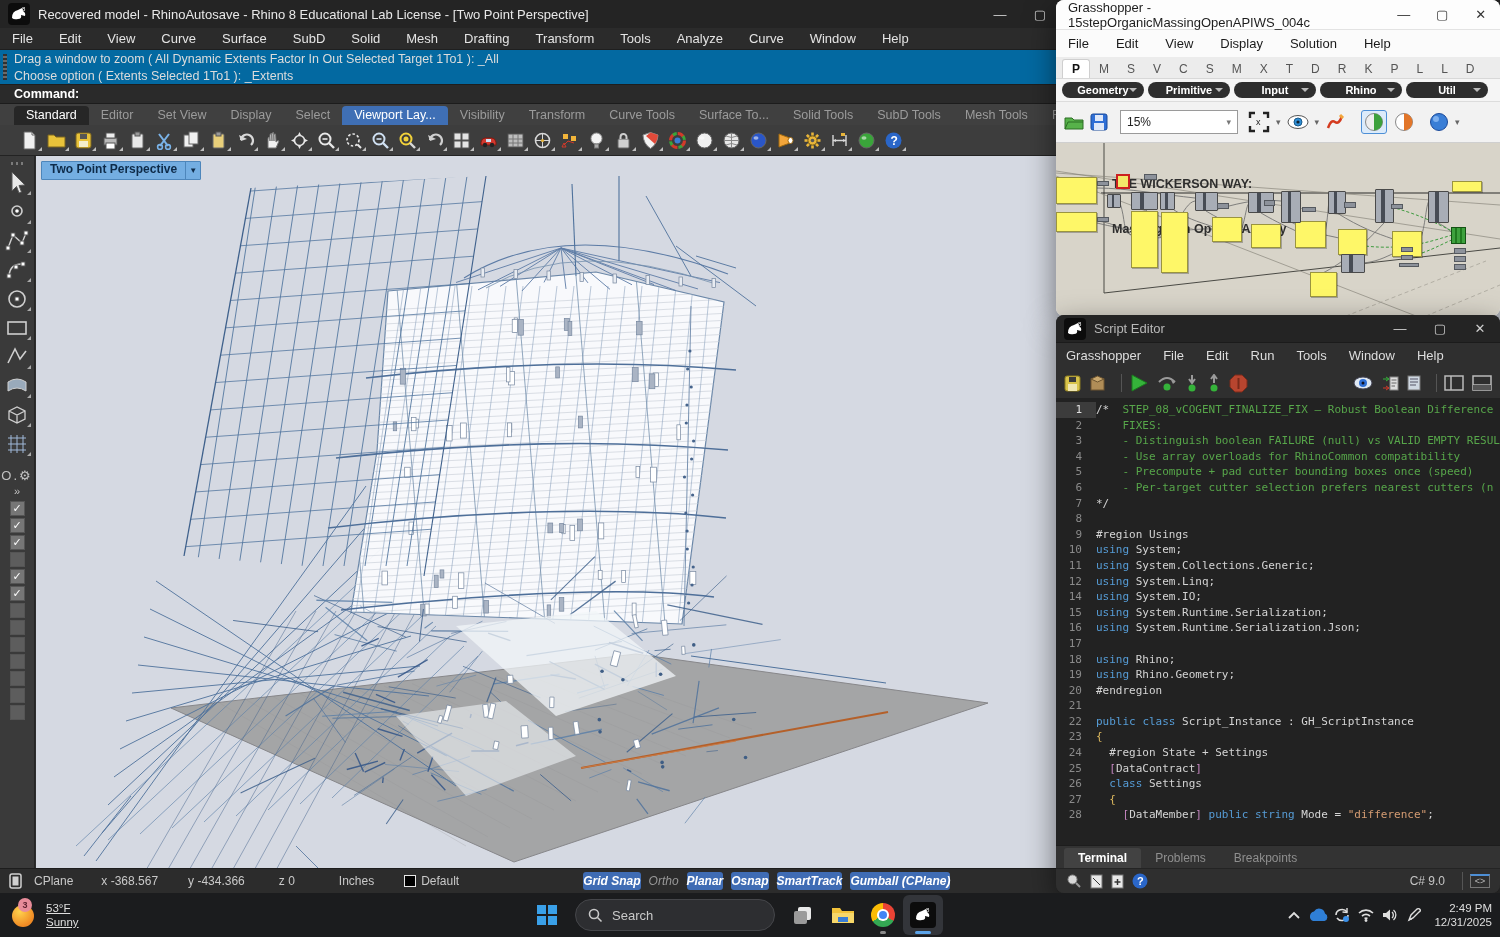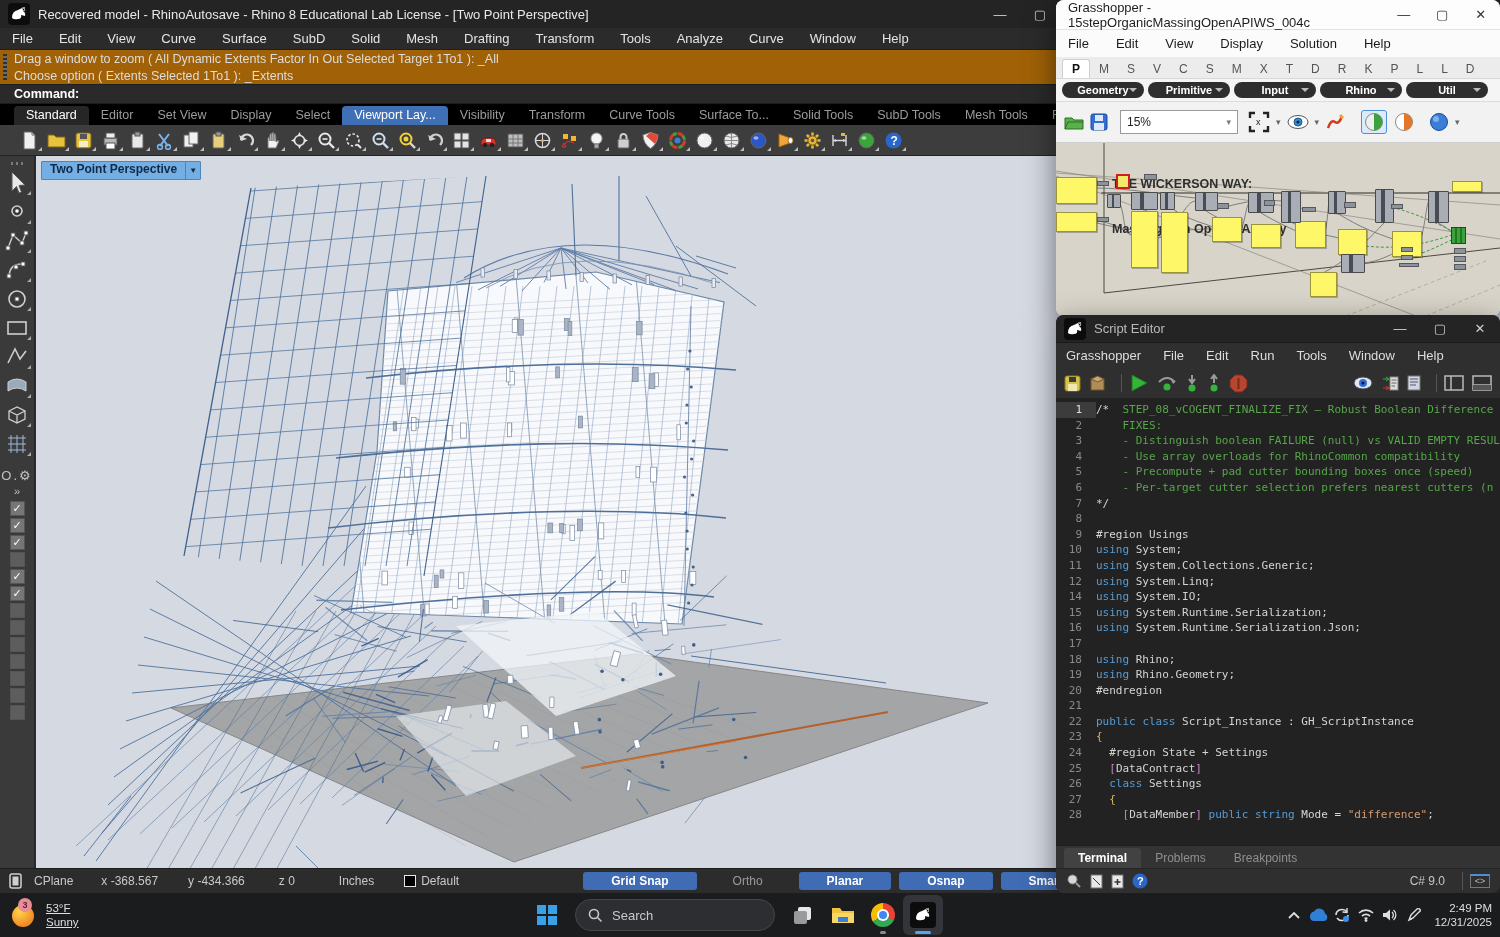--- a/index.html
+++ b/index.html
@@ -11,29 +11,29 @@
   #rhino { position:absolute; inset:0 0 44px 0; background:#2e2e2e; }
   #rh-titlebar { position:absolute; left:0; top:0; right:0; height:28px; background:#242424;
     display:flex; align-items:center; color:#e8e8e8; font-size:13px; }
   #rh-titlebar .appico { margin:0 8px 0 8px; }
   .winbtn { width:40px; height:24px; display:flex; align-items:center; justify-content:center;
     color:#cfcfcf; font-size:13px; }
   #rh-ctrls { position:absolute; right:440px; top:2px; display:flex; }
   #rh-menubar { position:absolute; left:0; top:28px; right:0; height:22px; background:#2b2b2b;
     display:flex; align-items:center; padding-left:12px; border-bottom:1px solid #1f1f1f; }
   #rh-menubar .mitem { color:#e4e4e4; font-size:13px; margin-right:26px; }
-  #cmd-history { position:absolute; left:0; top:50px; right:0; height:35px; background:#a16207;
+  #cmd-history { position:absolute; left:0; top:50px; right:0; height:35px; background:#0369a1;
     color:#dcdcdc; font-size:12.5px; padding:1px 0 0 14px; line-height:17px;
     border-bottom:1px solid #1e1e1e; position:absolute; }
   #cmd-history .grip { position:absolute; left:3px; top:4px; width:4px; height:26px;
     background:repeating-linear-gradient(#303030 0 2px, #6a6a6a 2px 4px); }
   #cmd-prompt { position:absolute; left:0; top:85px; right:0; height:19px; background:#2a2a2a;
     color:#ffffff; font-size:12.5px; font-weight:bold; padding-left:14px; line-height:18px;
     border-bottom:1px solid #1c1c1c; }
-  #rh-tabs { position:absolute; left:0; top:104px; right:12px; height:21px; background:#000000;
+  #rh-tabs { position:absolute; left:0; top:104px; right:12px; height:21px; background:#404040;
     display:flex; align-items:flex-end; padding-left:14px; }
   .rtab { font-size:12.5px; color:#9b9b9b; padding:2px 12px 3px 12px; white-space:nowrap; }
   .rtab.active { background:#262626; color:#ffffff; border-radius:4px 4px 0 0; }
   .rtab.bluesel { background:#3f6fb5; color:#ffffff; border-radius:4px 4px 0 0; }
   #rh-icons { position:absolute; left:0; top:125px; right:0; height:31px; background:#3d3d3d;
     display:flex; align-items:center; padding-left:16px; border-bottom:1px solid #232323; }
   .ticon { position:relative; width:27px; height:24px; display:flex; align-items:center;
     justify-content:center; }
   .ticon:after { content:""; position:absolute; right:1px; bottom:1px;
     border-left:4px solid transparent; border-bottom:4px solid #bdbdbd; }
@@ -59,21 +59,21 @@
     border:1px solid #4d86bb; display:flex; align-items:flex-start; border-radius:1px; }
   #vp-tab .lbl { color:#0e2b49; font-weight:bold; font-size:12px; padding:0 8px; }
   #vp-tab .dd { width:15px; height:17px; border-left:1px solid #4d86bb; display:flex;
     align-items:center; justify-content:center; color:#0e2b49; font-size:8px; }
 
   
   #rh-status { position:absolute; left:0; right:0; bottom:0; height:25px; background:#2c2c2c;
     display:flex; align-items:center; color:#c9c9c9; font-size:12px; border-top:1px solid #1d1d1d; }
   #rh-status .fld { margin-right:8px; white-space:nowrap; }
   .spill { background:#3f6cb4; color:#ffffff; font-weight:bold; border-radius:3px;
-    padding:2px 28px; margin:0 4px; white-space:nowrap; }
+    padding:2px 0; margin:0 4px; white-space:nowrap;font-style:italic; }
   .spill.off { background:transparent; color:#9a9a9a; font-weight:normal; }
   #layerswatch { display:inline-block; width:12px; height:12px; background:#000;
     border:1px solid #e6e6e6; vertical-align:-2px; margin-right:5px; }
 
   
   .float { position:absolute; border-radius:8px; box-shadow:0 10px 30px rgba(0,0,0,.5); }
   
   #gh { left:1056px; top:0; width:444px; height:316px; background:#f4f4f4; overflow:hidden; }
   #gh-title { height:30px; background:#fdfdfd; display:flex; align-items:center;
     font-size:13px; color:#1d1d1d; padding-left:12px; border-bottom:1px solid #e3e3e3; }

